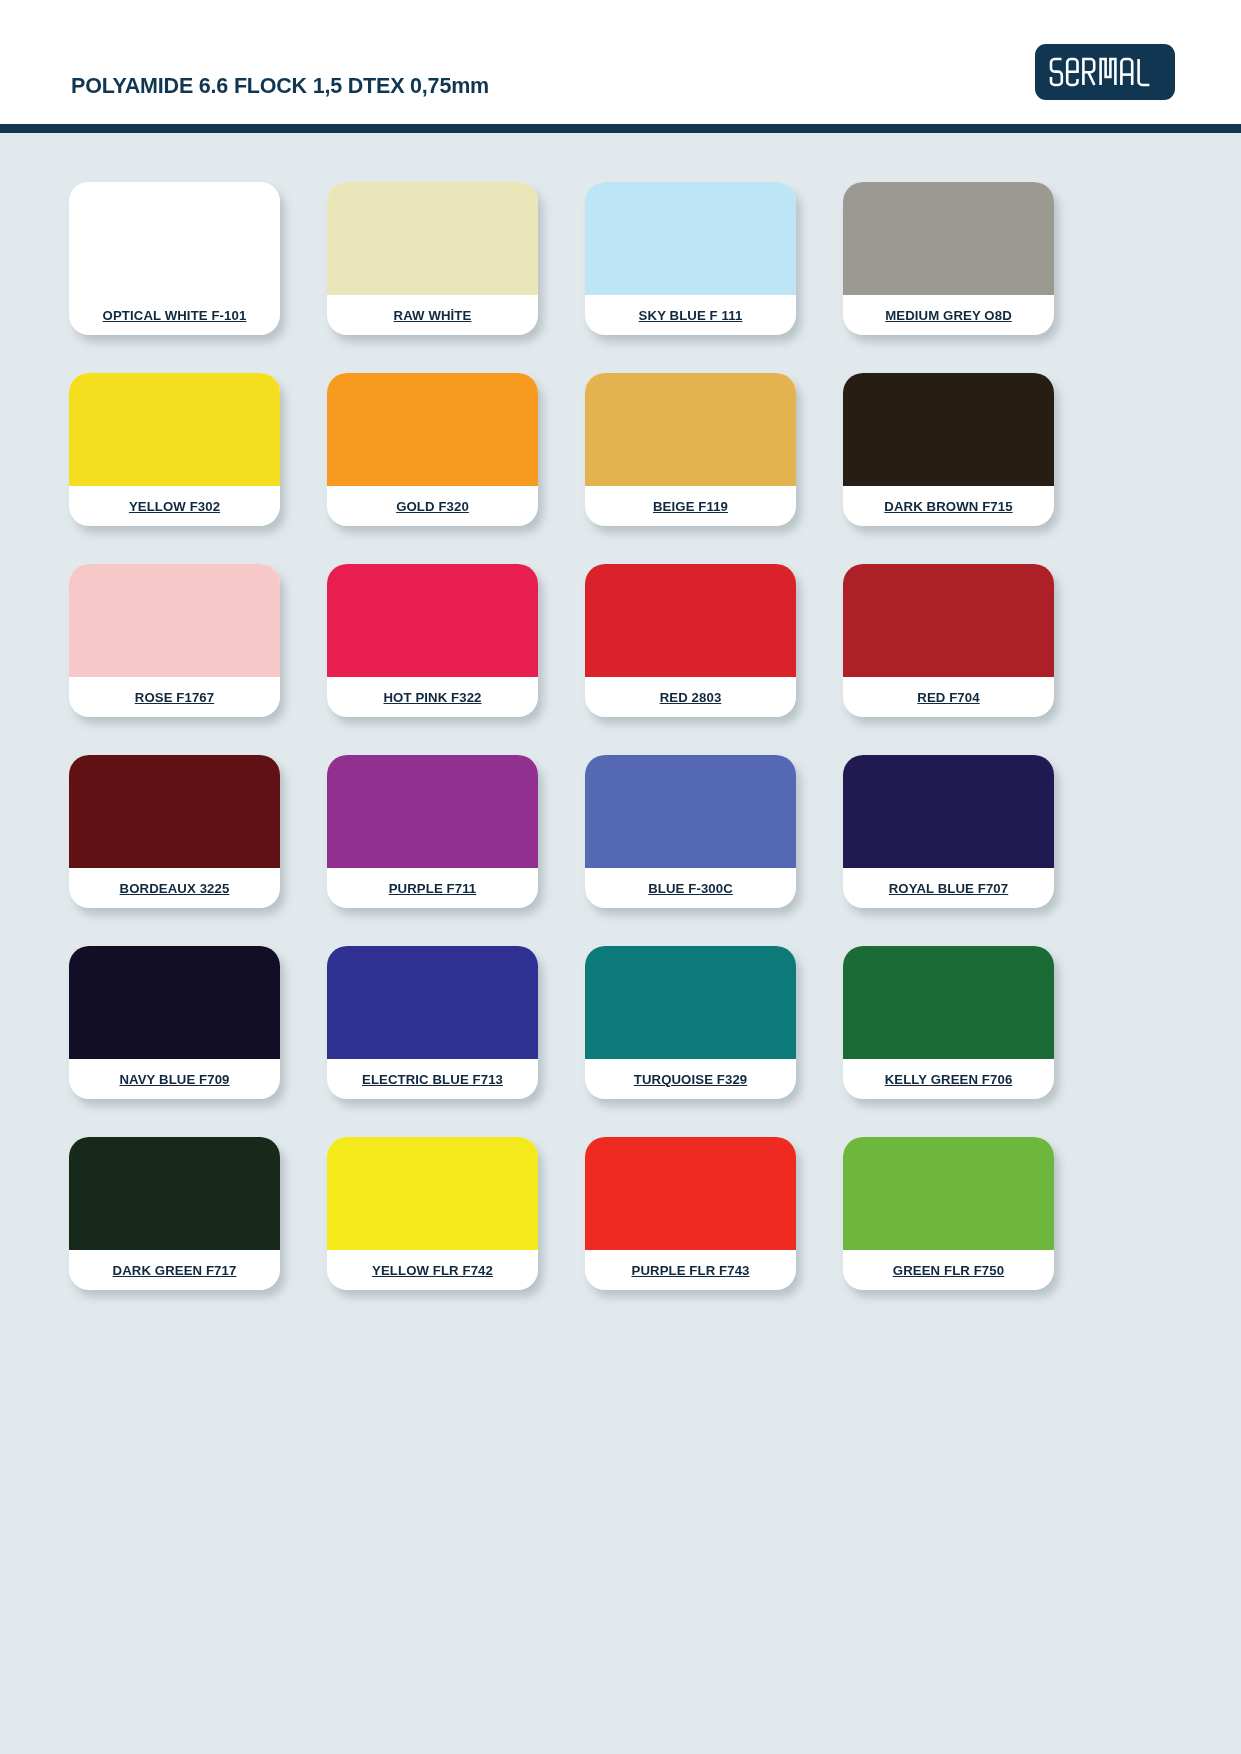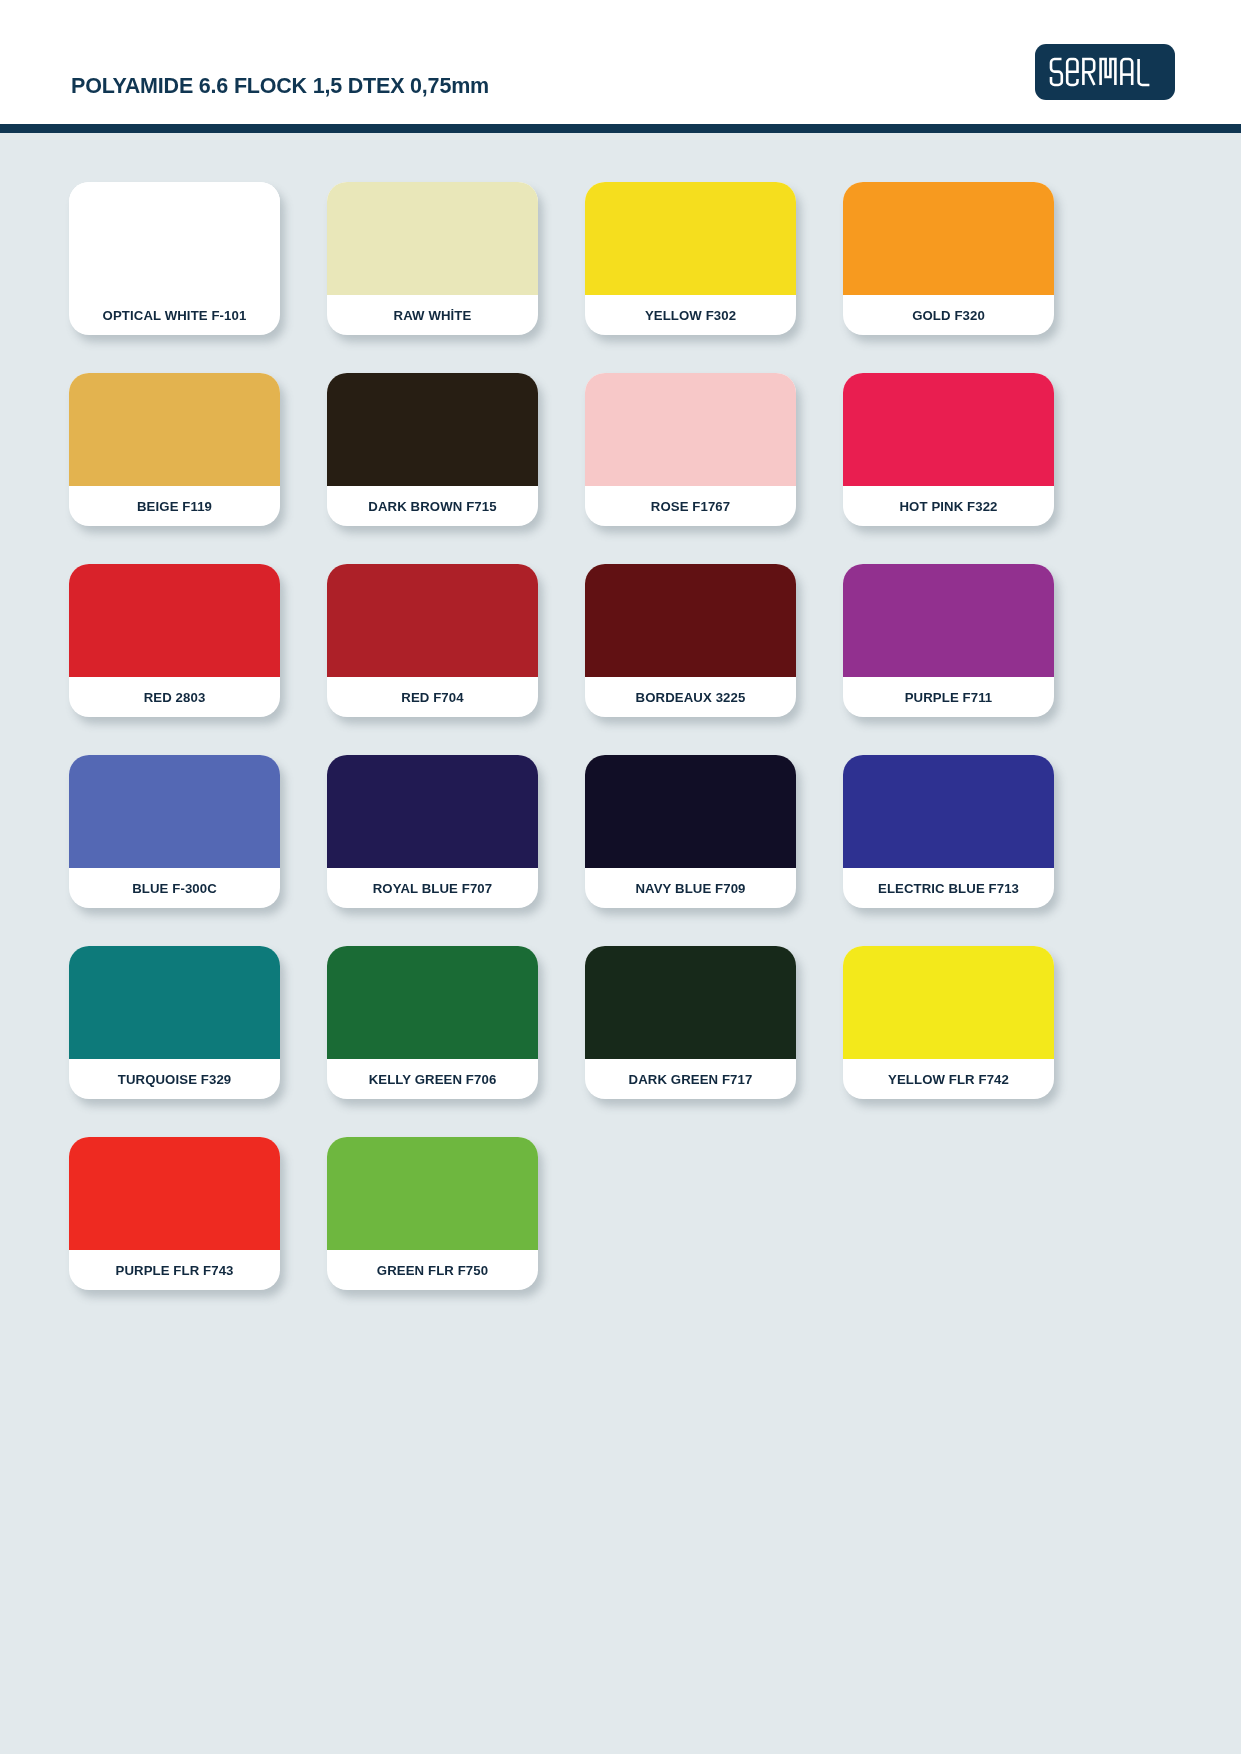--- a/index.html
+++ b/index.html
@@ -111,20 +111,21 @@
     justify-content: center;
     font-size: 13.2px;
     font-weight: bold;
     color: #11293f;
     letter-spacing: 0.1px;
     text-align: center;
     padding: 0 4px;
     box-sizing: border-box;
     white-space: nowrap;
     font-family: "Liberation Sans", sans-serif;
+    text-decoration: underline;
   }
   
   .swatch-color.is-white {
     box-shadow: inset 0 0 0 0 transparent;
   }
 </style>
 </head>
 <body>
 
 <div class="page">
@@ -167,20 +168,28 @@
     <div class="grid">
         <div class="swatch">
           <div class="swatch-color is-white" style="background: rgb(255, 255, 255);"></div>
           <div class="swatch-label">OPTICAL WHITE F-101</div>
         </div>
         <div class="swatch">
           <div class="swatch-color" style="background: rgb(233, 231, 185);"></div>
           <div class="swatch-label">RAW WHİTE</div>
         </div>
         <div class="swatch">
+          <div class="swatch-color" style="background: rgb(189, 229, 245);"></div>
+          <div class="swatch-label">SKY BLUE F 111</div>
+        </div>
+        <div class="swatch">
+          <div class="swatch-color" style="background: rgb(155, 154, 146);"></div>
+          <div class="swatch-label">MEDIUM GREY O8D</div>
+        </div>
+        <div class="swatch">
           <div class="swatch-color" style="background: rgb(245, 222, 30);"></div>
           <div class="swatch-label">YELLOW F302</div>
         </div>
         <div class="swatch">
           <div class="swatch-color" style="background: rgb(247, 154, 31);"></div>
           <div class="swatch-label">GOLD F320</div>
         </div>
         <div class="swatch">
           <div class="swatch-color" style="background: rgb(227, 179, 79);"></div>
           <div class="swatch-label">BEIGE F119</div>

